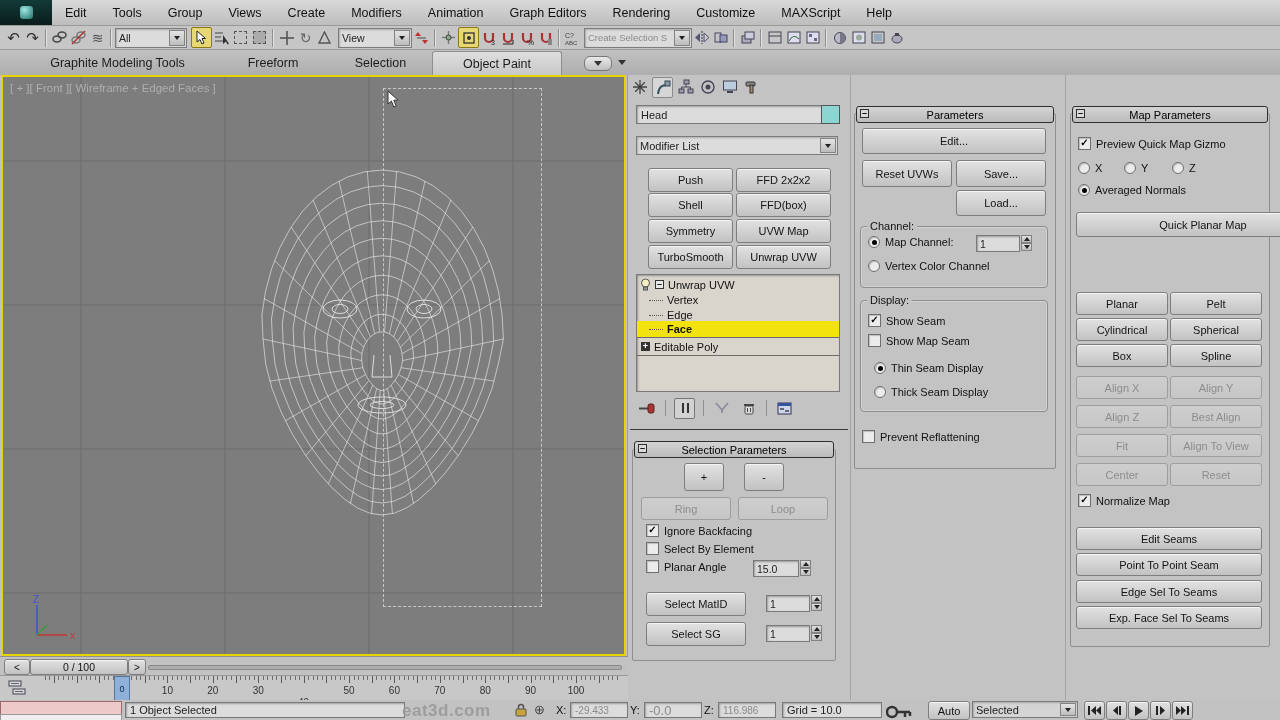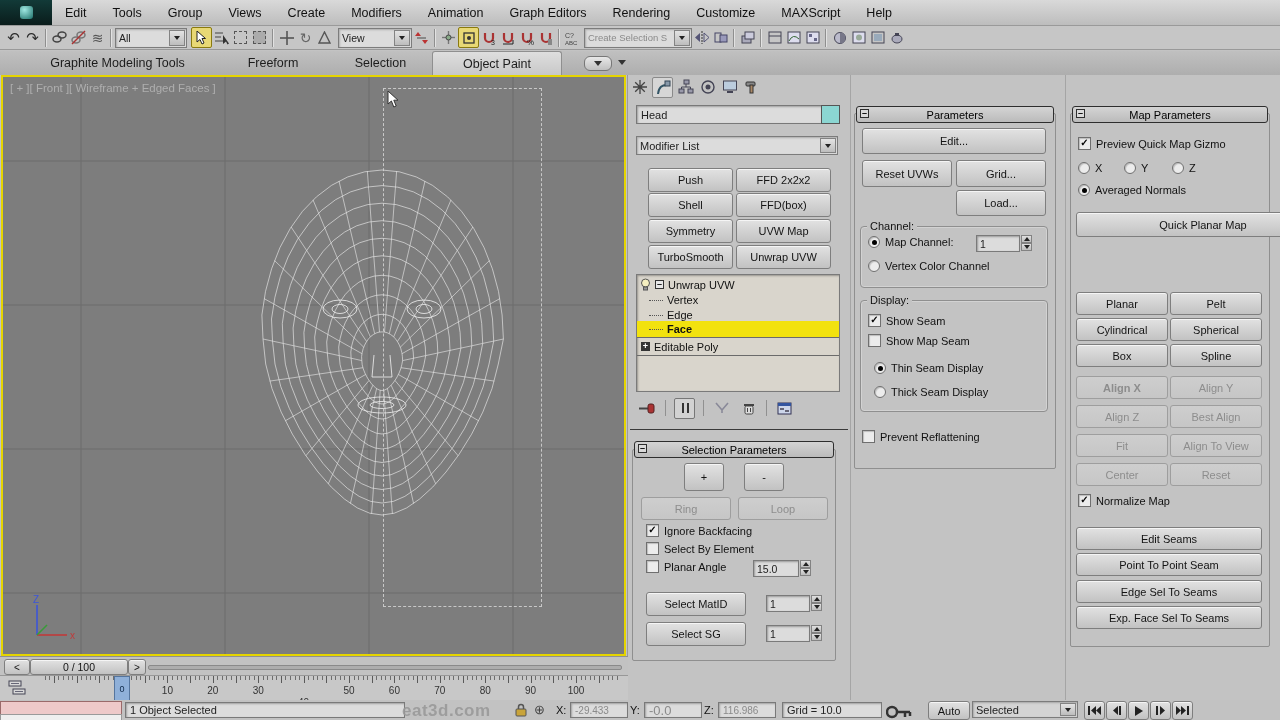--- a/index.html
+++ b/index.html
@@ -534,21 +534,21 @@
       </span>
   </div>
 
   <div class="rbody" style="left:854px;top:113px;width:200px;height:354px;"></div>
   <div class="rh" style="left:856px;top:106px;width:196px;height:15px;">
     <span class="mn"></span>
     <span>Parameters</span>
   </div>
   <div class="b" style="left:862px;top:128px;width:182px;height:24px;">Edit...</div>
   <div class="b" style="left:862px;top:160px;width:88px;height:25px;">Reset UVWs</div>
-  <div class="b" style="left:956px;top:160px;width:88px;height:25px;">Grid...</div>
+  <div class="b" style="left:956px;top:160px;width:88px;height:25px;">Save...</div>
   <div class="b" style="left:956px;top:190px;width:88px;height:24px;">Load...</div>
   <div class="grp" style="left:860px;top:226px;width:186px;height:60px;">
     <span class="gl">Channel:</span>
   </div>
   <label class="rad on" style="left:868px;top:236px;">
     <span class="ci"></span>
       <span>Map Channel:</span>
     </label>
   <div class="spin" style="left:976px;top:235px;">
     <span class="spf" style="width:36px;">1</span>
@@ -610,21 +610,21 @@
     <span class="ci"></span>
       <span>Averaged Normals</span>
     </label>
   <div class="b" style="left:1076px;top:212px;width:184px;height:23px;padding-left:34px;">Quick Planar Map</div>
   <div class="b" style="left:1076px;top:292px;width:90px;height:21px;">Planar</div>
   <div class="b" style="left:1170px;top:292px;width:90px;height:21px;">Pelt</div>
   <div class="b" style="left:1076px;top:318px;width:90px;height:21px;">Cylindrical</div>
   <div class="b" style="left:1170px;top:318px;width:90px;height:21px;">Spherical</div>
   <div class="b" style="left:1076px;top:344px;width:90px;height:21px;">Box</div>
   <div class="b" style="left:1170px;top:344px;width:90px;height:21px;">Spline</div>
-  <div class="b d" style="left:1076px;top:376px;width:90px;height:21px;font-weight:bold;">Align X</div>
+  <div class="b d" style="left:1076px;top:376px;width:90px;height:21px;">Align X</div>
   <div class="b d" style="left:1170px;top:376px;width:90px;height:21px;">Align Y</div>
   <div class="b d" style="left:1076px;top:405px;width:90px;height:21px;">Align Z</div>
   <div class="b d" style="left:1170px;top:405px;width:90px;height:21px;">Best Align</div>
   <div class="b d" style="left:1076px;top:434px;width:90px;height:21px;">Fit</div>
   <div class="b d" style="left:1170px;top:434px;width:90px;height:21px;">Align To View</div>
   <div class="b d" style="left:1076px;top:463px;width:90px;height:21px;">Center</div>
   <div class="b d" style="left:1170px;top:463px;width:90px;height:21px;">Reset</div>
   <label class="chk on" style="left:1078px;top:494px;">
     <span class="bx"></span>
       <span>Normalize Map</span>

